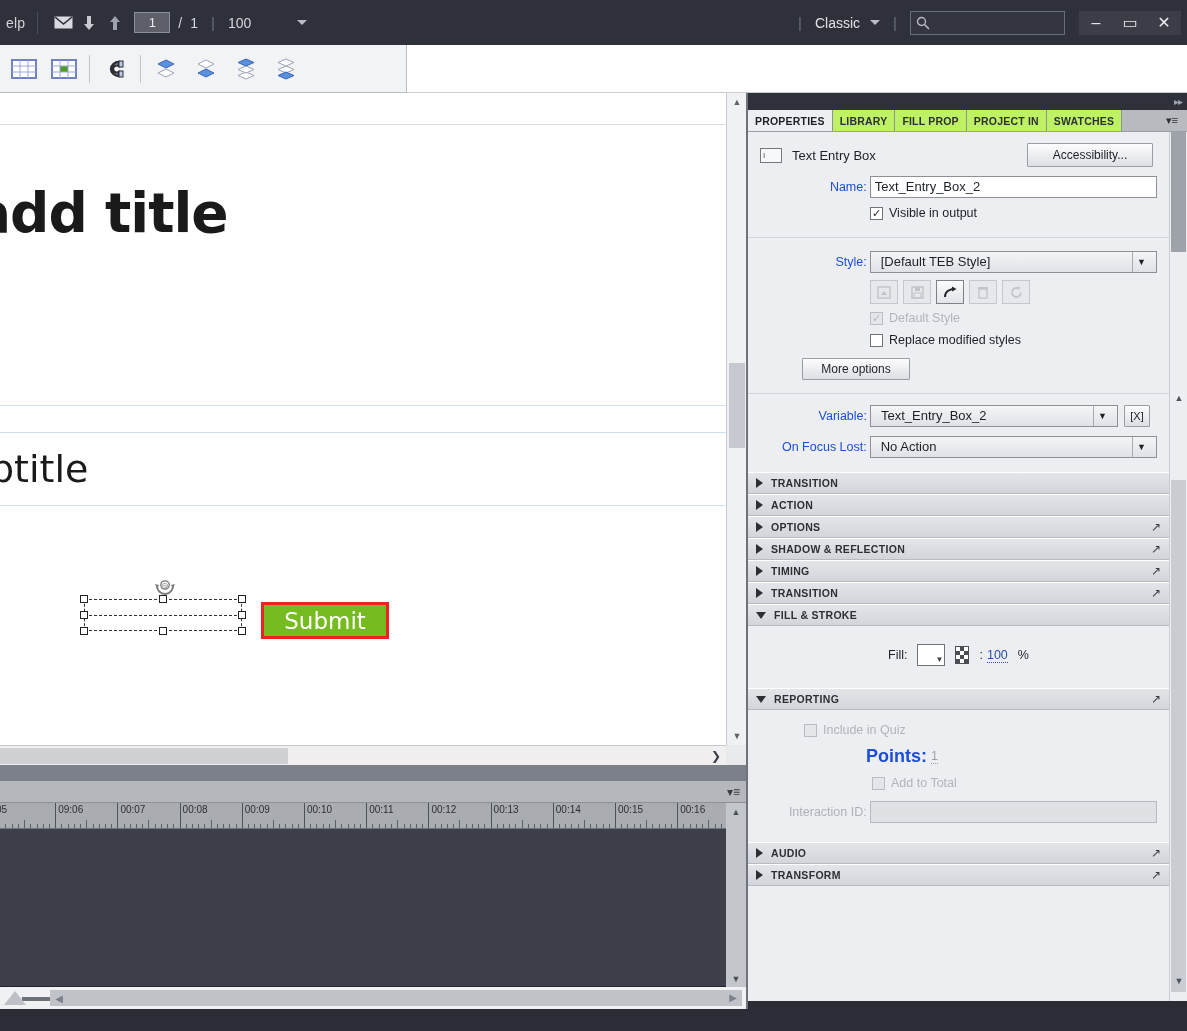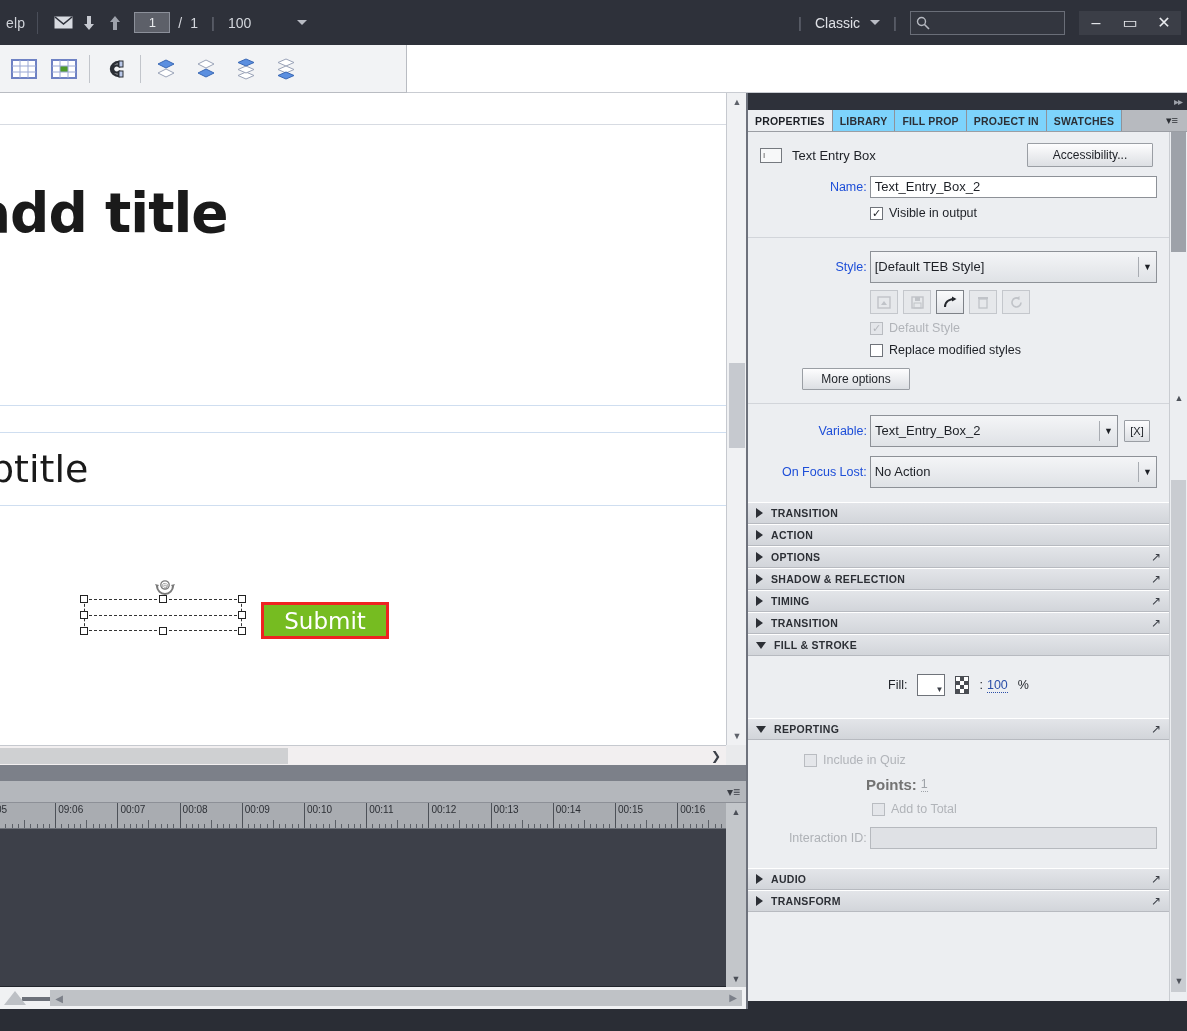--- a/index.html
+++ b/index.html
@@ -194,21 +194,21 @@
   .panel-grip .dd { color: #9ea2aa; font-size: 10px; margin-right: 5px; letter-spacing: -1px; }
   .tabs {
     position: absolute; left: 0; top: 17px; width: 439px; height: 22px;
     background: #b7babf; display: flex; align-items: stretch;
     border-bottom: 1px solid #9b9ea4;
   }
   .tab {
     display: flex; align-items: center; padding: 0 7px;
     font-size: 10.5px; font-weight: bold; color: #2c2f35;
     border-right: 1px solid #8f9299; letter-spacing: .2px;
-    background: #7dd3fc; white-space: nowrap; overflow: hidden;
+    background: #bef264; white-space: nowrap; overflow: hidden;
   }
   .tab.active { background: #eceef1; color: #1c1f25; }
   .tabs-spacer { flex: 1; background: #b7babf; }
   .tab-menu { width: 30px; display:flex; align-items:center; justify-content:center; color:#2c2f35; font-size:11px; }
 
   .panel-body {
     position: absolute; left: 0; top: 39px; width: 421px; height: 869px;
     background: #eceef1; overflow: hidden;
   }
   .panel-vscroll {
@@ -237,22 +237,22 @@
   .flabel.dim { color: #aeb1b6; }
   .input-text {
     height: 22px; background: #ffffff; border: 1px solid #8d9197;
     font-size: 13px; color: #1d2026; padding: 0 4px; line-height: 20px;
   }
   .input-dim {
     height: 22px; background: #dfe1e5; border: 1px solid #b6b9be;
     font-size: 13px; color: #9a9ea4; padding: 0 4px; line-height: 20px;
   }
   .select {
-    height: 32px; background: linear-gradient(#f4f5f7,#dfe2e6); border: 1px solid #8d9197;
-    font-size: 13px; color: #1d2026; padding: 0 4px; line-height: 20px;
+    height: 22px; background: linear-gradient(#f4f5f7,#dfe2e6); border: 1px solid #8d9197;
+    font-size: 13px; color: #1d2026; padding: 0 10px; line-height: 20px;
     display: flex; align-items: center; justify-content: space-between;
   }
   .select .arrowbox {
     width: 18px; height: 20px; margin-right: -4px; border-left: 1px solid #a8acb2;
     display: flex; align-items: center; justify-content: center;
   }
   .cbx {
     width: 13px; height: 13px; border: 1px solid #6f737a; background: #ffffff;
     display: flex; align-items: center; justify-content: center;
     font-size: 11px; color: #1d2026; line-height: 1;
@@ -830,21 +830,21 @@
         <span class="tri tri-down"></span>
         <span class="sec-title">REPORTING</span>
         <span class="sec-act">↗</span>
       </div>
       <div class="sec-content" style="padding:10px 0 8px 0">
         <div class="frow" style="padding-left:56px">
           <div class="cbx dim"></div>
           <span class="cbx-lbl dim">Include in Quiz</span>
         </div>
         <div class="frow" style="padding-left:118px;padding-top:6px">
-          <span style="font-size:15px;font-weight:bold;color:#737373">Points:</span>
+          <span style="font-size:18px;font-weight:bold;color:#1d4ed8">Points:</span>
           <span class="link-num" style="color:#9fa3a9;border-bottom-color:#9fa3a9;margin-left:4px">1</span>
         </div>
         <div class="frow" style="padding-left:124px;padding-top:6px">
           <div class="cbx dim"></div>
           <span class="cbx-lbl dim">Add to Total</span>
         </div>
         <div class="frow" style="padding-top:8px">
           <div class="flabel dim" style="width:107px">Interaction ID:</div>
           <div class="input-dim" style="width:288px;margin-left:3px"></div>
         </div>

